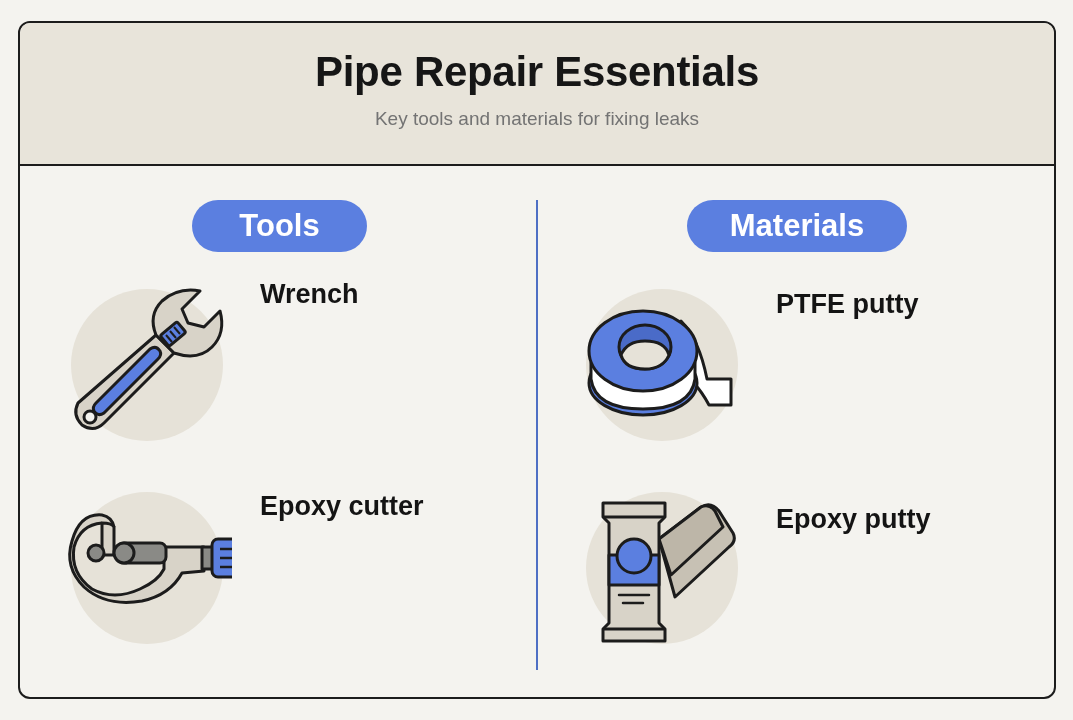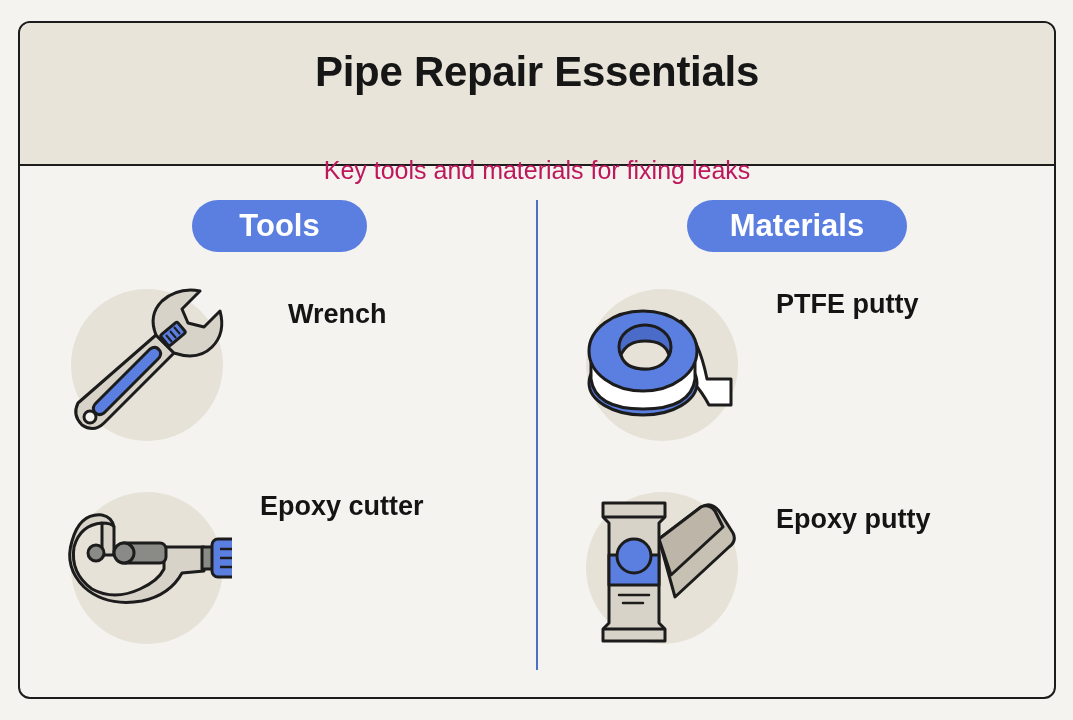--- a/index.html
+++ b/index.html
@@ -30,24 +30,23 @@
     position: absolute;
     left: 0; right: 0; top: 25px;
     font-size: 42px;
     font-weight: 700;
     color: #161616;
     letter-spacing: -0.3px;
   }
   .subtitle {
     position: absolute;
     left: 0; right: 0; top: 85px;
-    font-size: 25px;
+    font-size: 19px;
     font-weight: 400;
-    color: #be185d;
-    margin-top: 48px;
+    color: #737373;
   }
   .pill {
     position: absolute;
     top: 177px;
     height: 52px;
     border-radius: 26px;
     background: #5b7fe0;
     color: #ffffff;
     font-size: 31px;
     font-weight: 700;
@@ -106,21 +105,21 @@
       <rect x="100" y="48" width="22" height="14" rx="2" transform="rotate(-40 111 55)" fill="#5b7fe0"></rect>
 
       <circle cx="28" cy="138" r="6" fill="#f4f3ef"></circle>
     </g>
     <g stroke="#1c1c1c" stroke-width="2">
       <line x1="104" y1="56" x2="110" y2="63"></line>
       <line x1="108" y1="52" x2="114" y2="59"></line>
       <line x1="112" y1="48" x2="118" y2="55"></line>
     </g>
   </svg>
-  <div class="item-label" style="left:240px; top:276px;margin-left:28px;">Wrench</div>
+  <div class="item-label" style="left:240px; top:256px;">Wrench</div>
 
   <div class="item-circle" style="left:51px; top:469px;"></div>
   <svg class="item-icon" style="left:42px; top:460px;" viewBox="0 0 170 170">
     <g stroke="#1c1c1c" stroke-width="3" stroke-linejoin="round">
 
       <path d="M40 40 Q18 42 12 64 Q8 90 30 106 Q52 118 78 106 Q96 98 102 86 L102 64 L142 64 L142 88 L120 90 Q108 112 80 118 Q44 124 22 104 Q2 84 10 58 Q18 30 40 32 Q50 34 52 44" fill="#d8d3c8"></path>
       <path d="M40 40 Q50 40 52 44 L52 72 L40 72 Z" fill="#d8d3c8"></path>
 
       <rect x="56" y="60" width="48" height="20" rx="6" fill="#8a8a86"></rect>
       <circle cx="62" cy="70" r="10" fill="#8a8a86"></circle>

